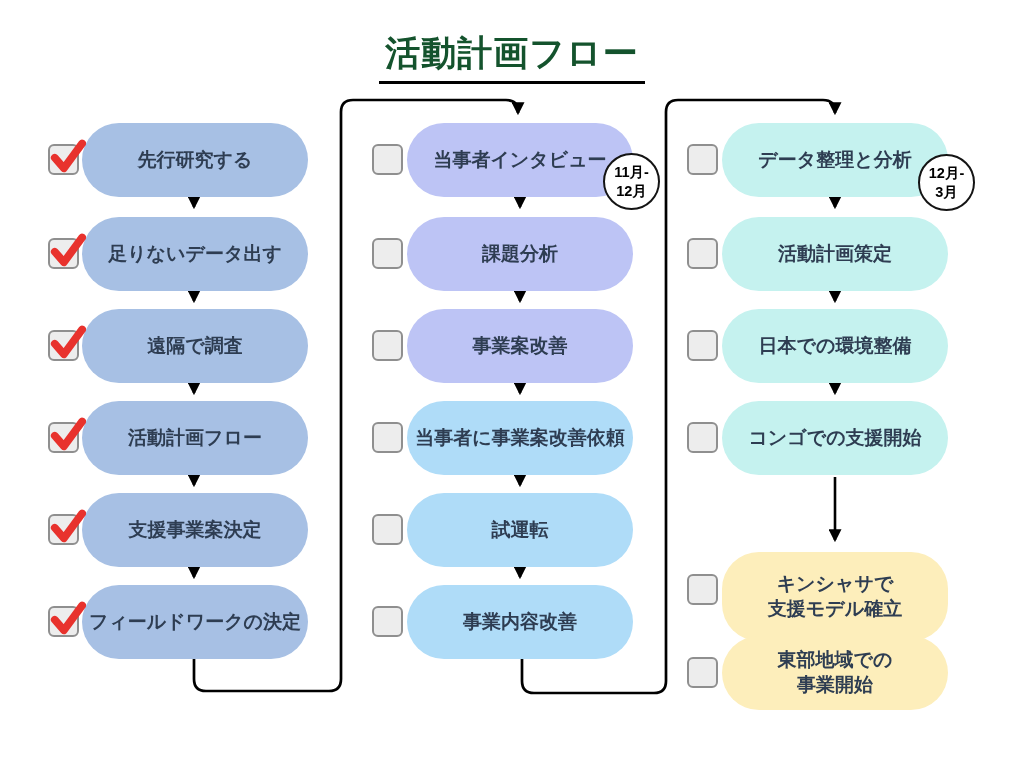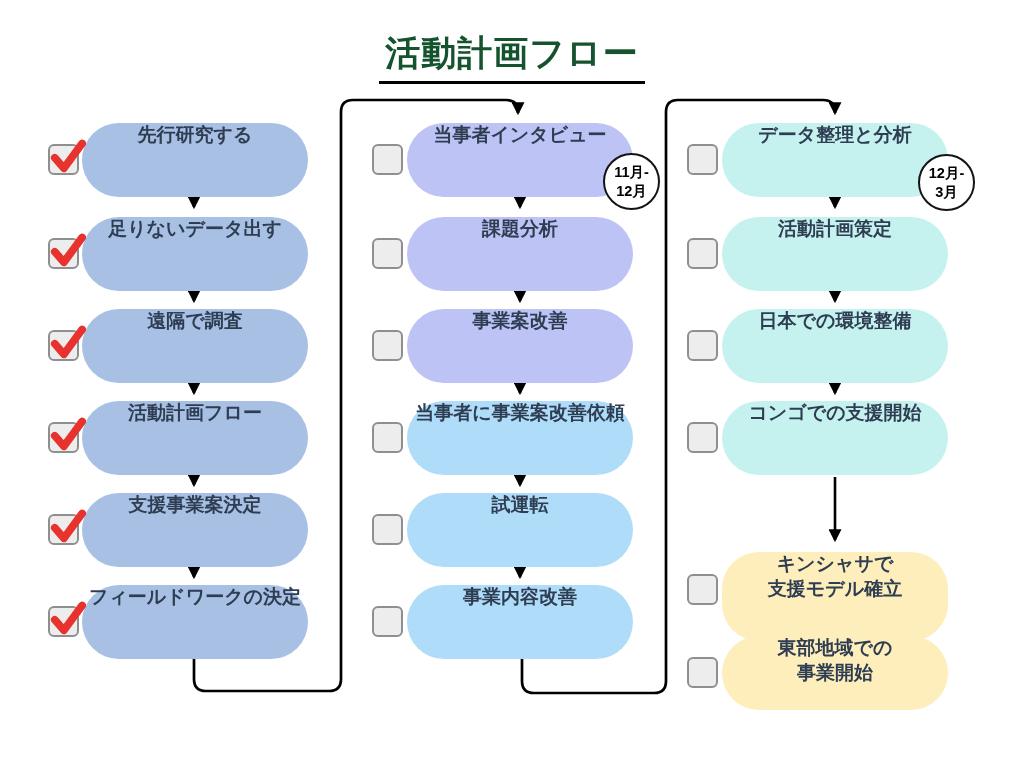--- a/index.html
+++ b/index.html
@@ -8,21 +8,21 @@
     font-family:"Liberation Sans","DejaVu Sans",sans-serif; overflow:hidden;
   }
   svg.wires { position:absolute; left:0; top:0; z-index:1; }
   .title-row { position:absolute; top:30px; left:0; width:100%; text-align:center; z-index:2; }
   .title-row h1 {
     display:inline-block; margin:0; font-size:35px; font-weight:800; color:#14532d;
     letter-spacing:1px; border-bottom:3.5px solid #000; padding:0 6px 4px;
   }
   .node {
     position:absolute; width:226px; height:74px; border-radius:37px; z-index:3;
-    display:flex; justify-content:center; text-align:center;
+    display:flex; align-items:center; justify-content:center; text-align:center;
     font-weight:bold; font-size:19px; color:#2e3d52; line-height:1.3; white-space:pre-line;
   }
   .c1  { background:#a7c0e4; }
   .c2a { background:#bdc4f5; }
   .c2b { background:#afdcf8;font-family:Liberation Serif, serif; }
   .c3a { background:#c5f2ef; }
   .c3b { background:#fdeebb; }
   .checkbox {
     position:absolute; width:31px; height:31px; box-sizing:border-box; z-index:4;
     background:#ededed; border:2px solid #8f8f8f; border-radius:6px;

